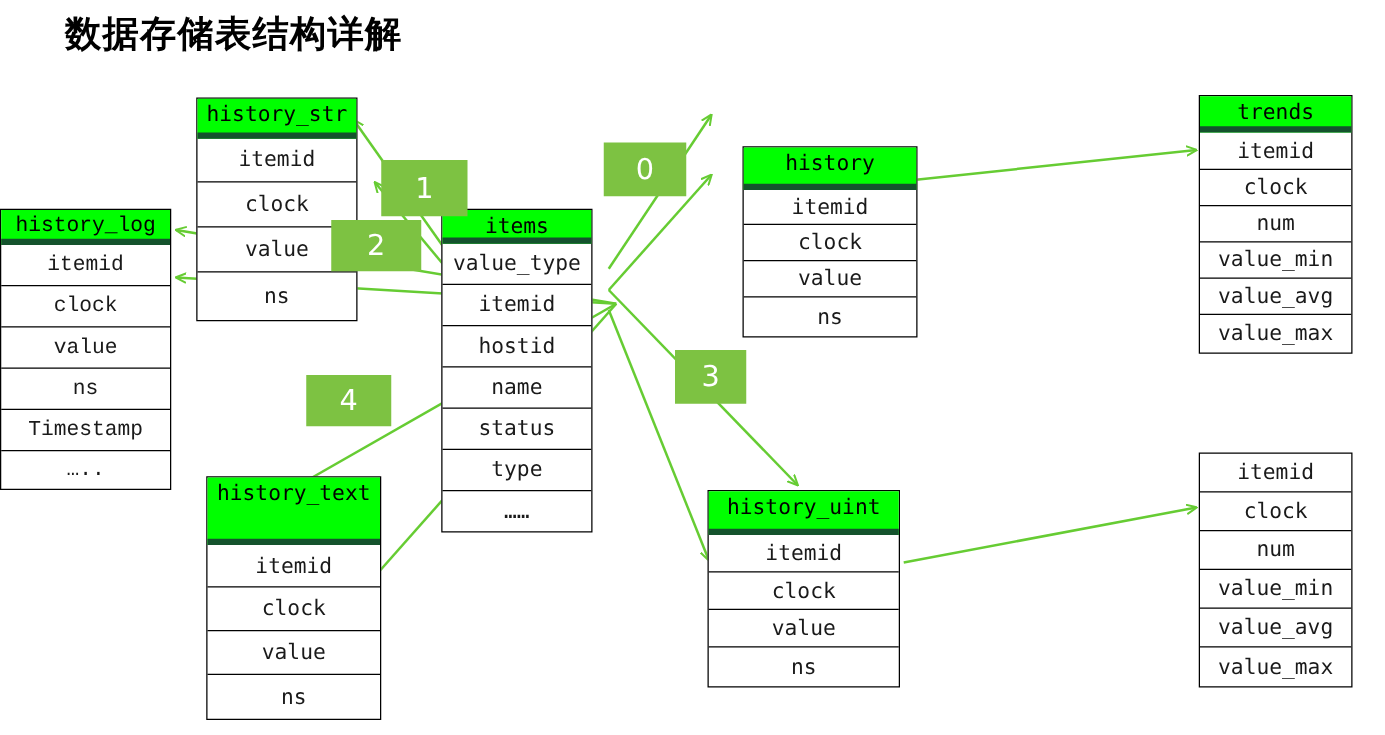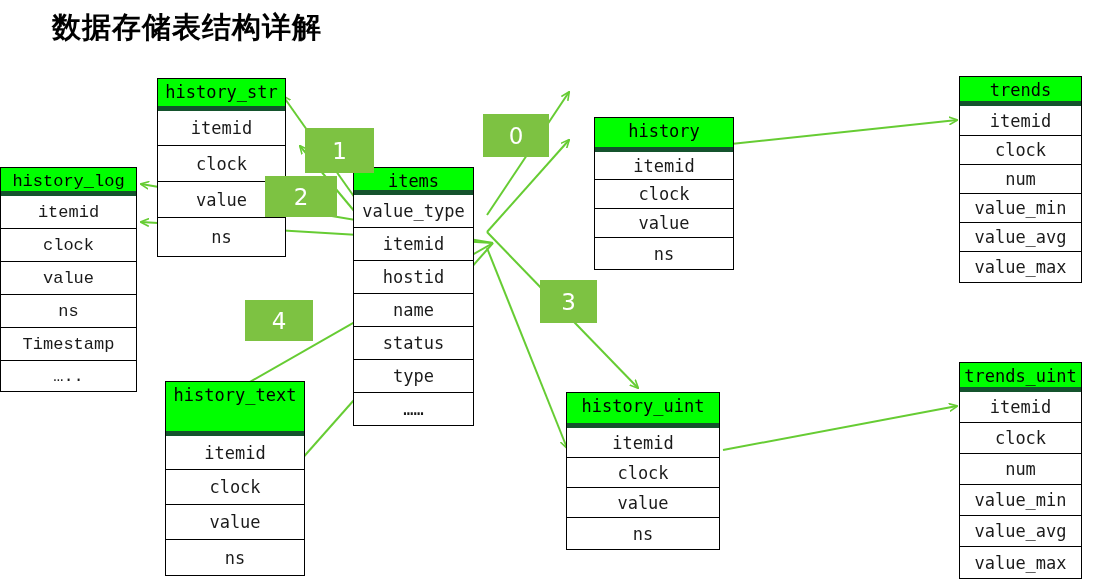--- a/index.html
+++ b/index.html
@@ -171,21 +171,20 @@
 
 <div class="ent" style="left:566px; top:392px; width:154px;">
   <div class="hdr" style="height:35px;">history_uint</div>
   <div class="fld" style="height:30px;">itemid</div>
   <div class="fld" style="height:30px;">clock</div>
   <div class="fld" style="height:30px;">value</div>
   <div class="fld" style="height:31px;">ns</div>
 </div>
 
 <div class="ent" style="left:959px; top:362px; width:123px;">
-  <div class="hdr" style="height:29px;">trends_uint</div>
   <div class="fld" style="height:31px;">itemid</div>
   <div class="fld" style="height:31px;">clock</div>
   <div class="fld" style="height:31px;">num</div>
   <div class="fld" style="height:31px;">value_min</div>
   <div class="fld" style="height:31px;">value_avg</div>
   <div class="fld" style="height:31px;">value_max</div>
 </div>
 
 <div class="num-badge" style="left:483px; top:114px; width:66px; height:43px;">0</div>
 <div class="num-badge" style="left:305px; top:128px; width:69px; height:45px;">1</div>

